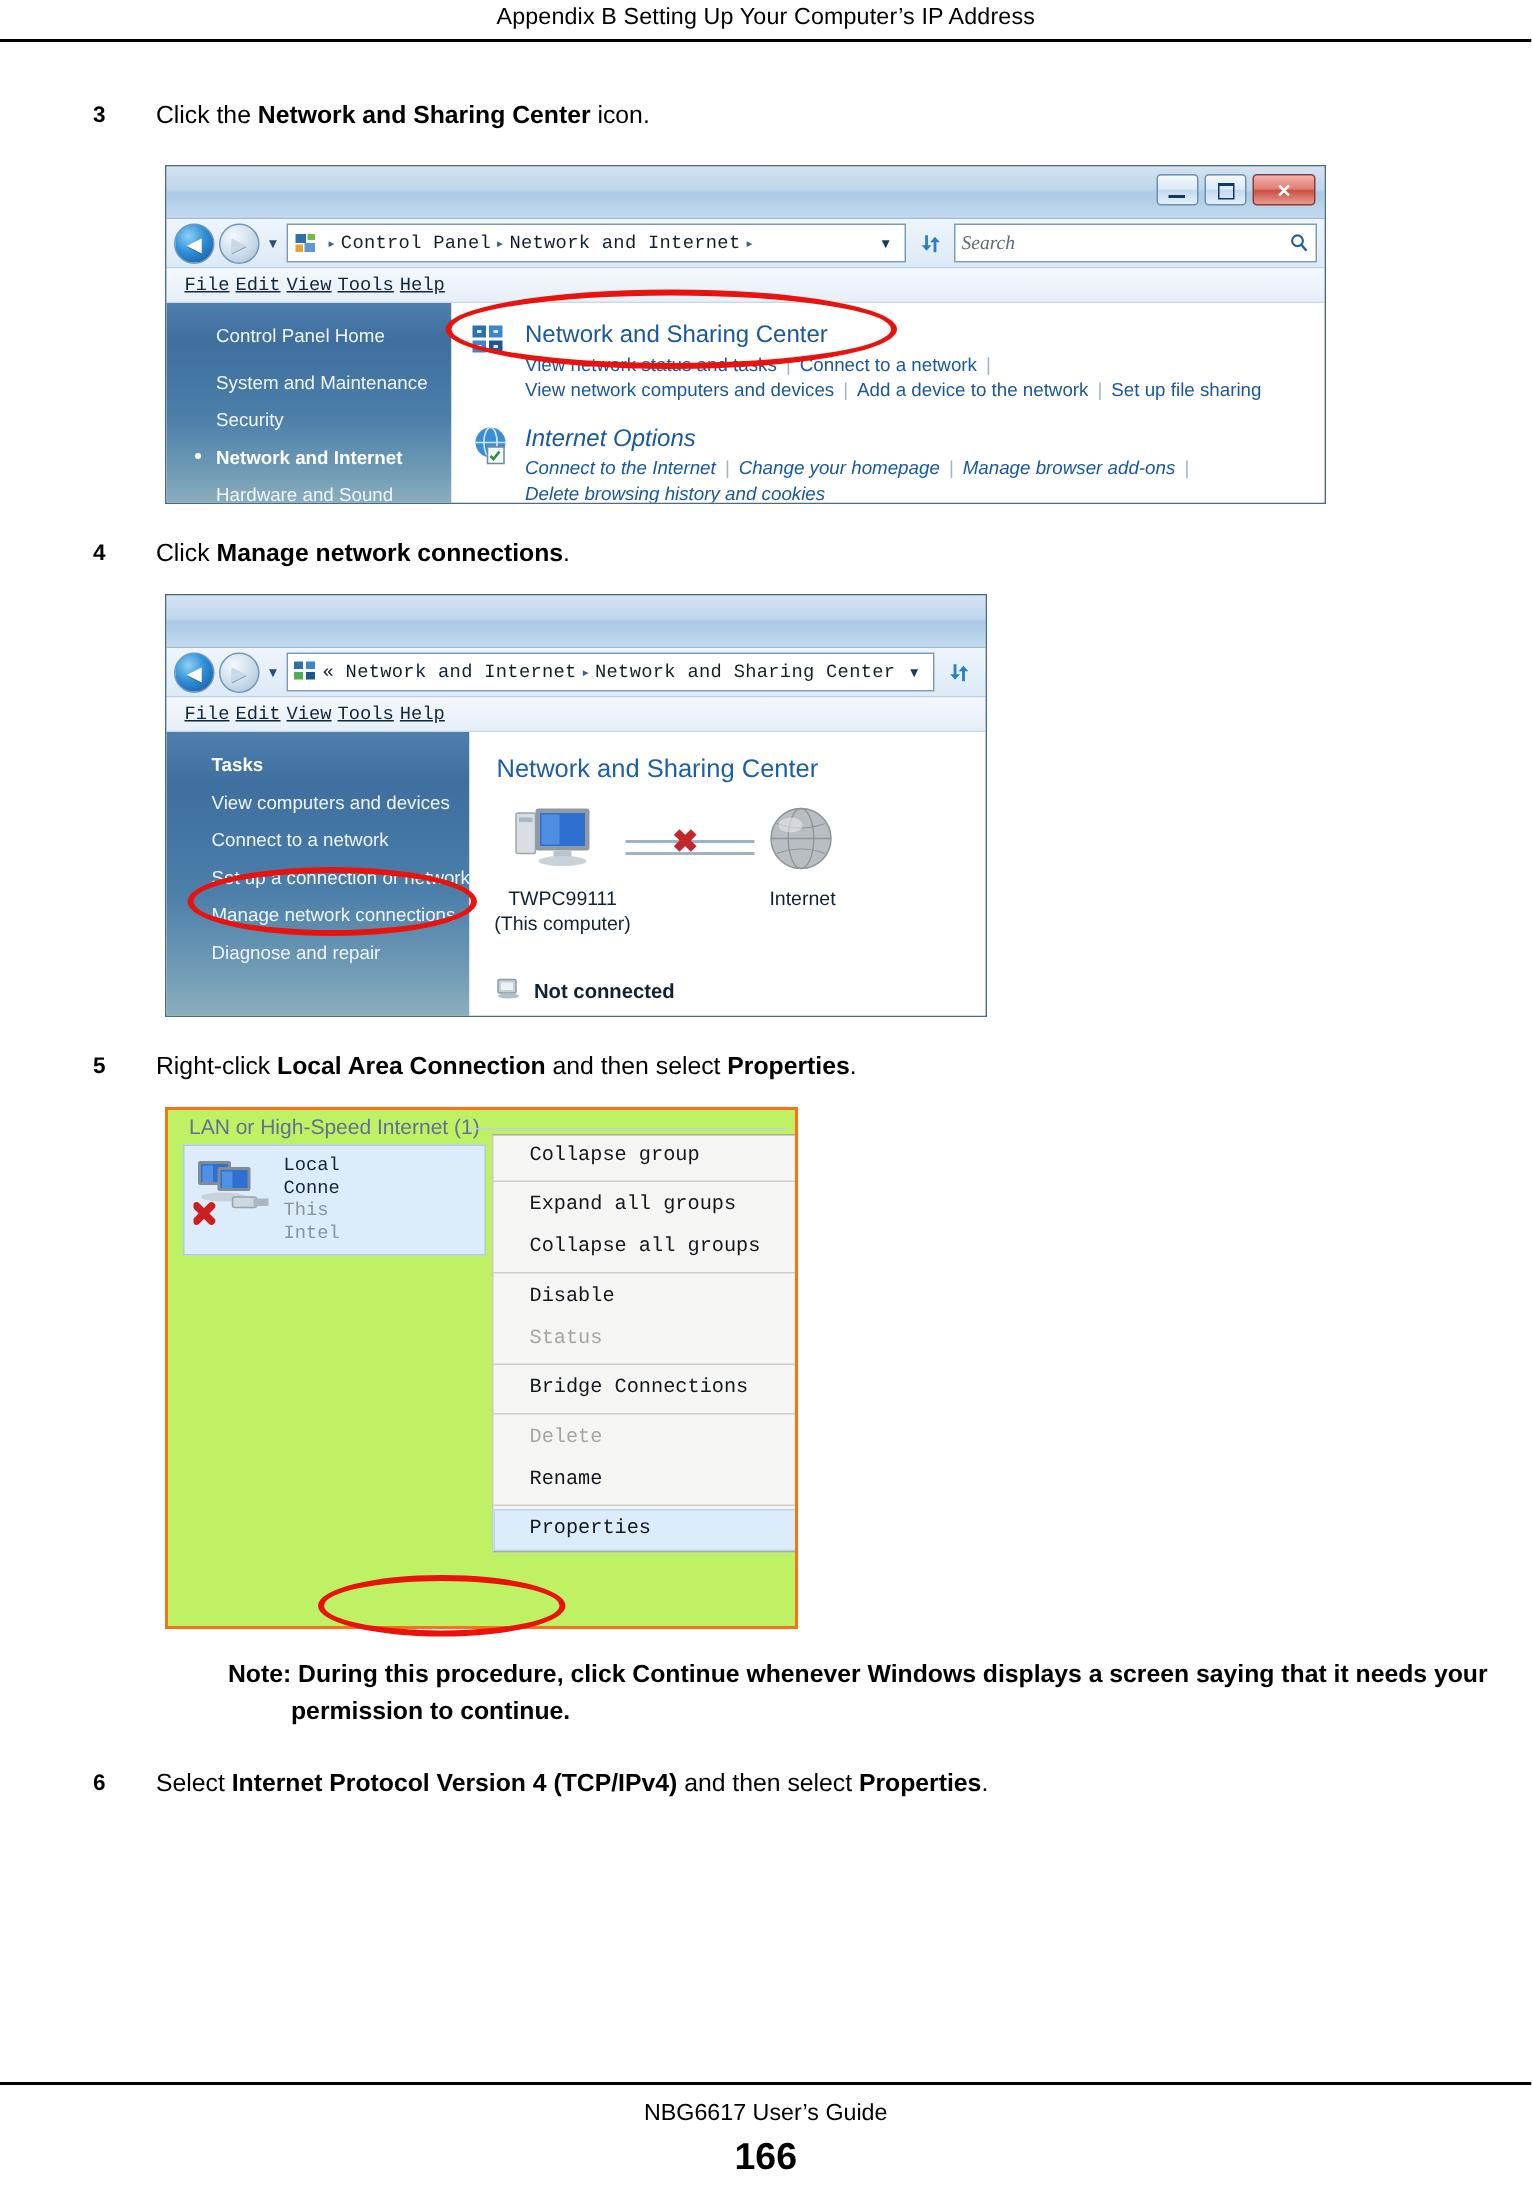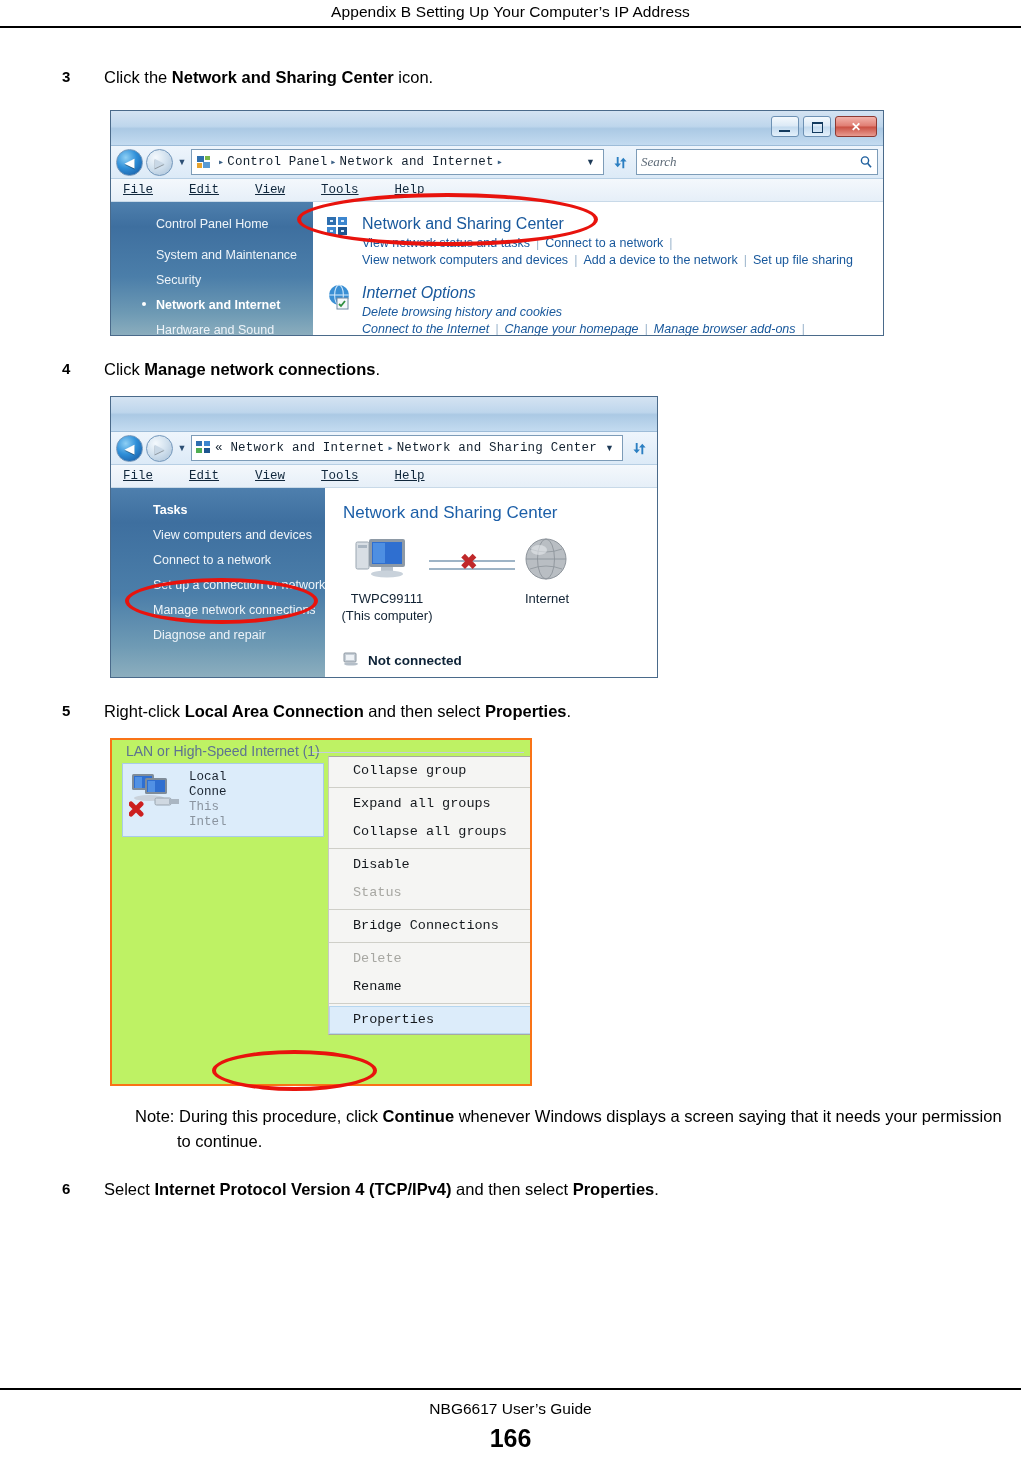--- a/index.html
+++ b/index.html
@@ -254,35 +254,35 @@
     color: #1e5f9e;
   }
 
   
   .menu-row {
     height: 22px;
     background: linear-gradient(to bottom, #f4f8fc 0%, #e6eff8 100%);
     display: flex;
     align-items: center;
     padding-left: 12px;
-    gap: 36px;
+    gap: 4px;
     border-bottom: 1px solid #c8d9e8;
     font-family: "Liberation Mono", monospace;
     font-size: 12.5px;
     color: #10273c;
   }
   .menu-row span u { text-decoration: underline; }
 
   
   .win-body { display: flex; }
   .side {
     width: 190px;
     flex: none;
     background: linear-gradient(to bottom, #4e7fad 0%, #3e6f9f 18%, #4b7ea9 55%, #6e9ab4 82%, #8fb0bf 100%);
-    padding: 10px 0 6px 12px;
+    padding: 10px 0 6px 0;
     color: #fff;
   }
   .side-item {
     font-size: 12.5px;
     line-height: 15px;
     padding: 5px 6px 5px 33px;
     color: #eef4f9;
     white-space: nowrap;
     position: relative;
   }
@@ -556,22 +556,22 @@
           <svg viewBox="0 0 28 28" width="28" height="28">
             <circle cx="14" cy="12" r="10" fill="#3a8fd4"></circle>
             <ellipse cx="14" cy="12" rx="4.4" ry="10" fill="none" stroke="#cde6fa" stroke-width="1.1"></ellipse>
             <line x1="4" y1="12" x2="24" y2="12" stroke="#cde6fa" stroke-width="1.1"></line>
             <rect x="12" y="15" width="11" height="11" fill="#f4f7fa" stroke="#6e8aa3"></rect>
             <path d="M14 21 l2 2 l4 -5" fill="none" stroke="#2f8f3f" stroke-width="1.8"></path>
           </svg>
         </span>
         <span class="cat-txt">
           <span class="cat-title" style="display:block">Internet Options</span>
+          <span class="cat-links" style="display:block"><span class="lnk">Connect to the Internet</span><span class="bar">|</span><span class="lnk">Change your homepage</span><span class="bar">|</span><span class="lnk">Manage browser add-ons</span><span class="bar">|</span></span>
           <span class="cat-links" style="display:block"><span class="lnk">Delete browsing history and cookies</span></span>
-          <span class="cat-links" style="display:block"><span class="lnk">Connect to the Internet</span><span class="bar">|</span><span class="lnk">Change your homepage</span><span class="bar">|</span><span class="lnk">Manage browser add-ons</span><span class="bar">|</span></span>
         </span>
       </div>
 
     </div>
   </div>
 </div>
 
 <div class="ellipse" style="left:297px; top:193px; width:293px; height:45px;"></div>
 
 <div class="step" style="left:62px; top:358px; width:900px;">
@@ -747,21 +747,21 @@
     </div>
     <div class="ctx-sep"></div>
     <div class="ctx-item sel">
       <span>Properties</span>
     </div>
   </div>
 </div>
 
 <div class="ellipse" style="left:212px; top:1050px; width:157px; height:33px;"></div>
 
-<div class="note" style="left:93px; top:1104px; width:912px;">
+<div class="note" style="left:110px; top:1104px; width:912px;font-weight:bold;">
   <span class="note-body"><span>Note: During this procedure, click </span><b>Continue</b><span> whenever Windows displays a screen saying that it needs your permission to continue.</span></span>
 </div>
 
 <div class="step" style="left:62px; top:1178px; width:940px;">
   <span class="num">6</span>
   <span class="txt"><span>Select </span><b>Internet Protocol Version 4 (TCP/IPv4)</b><span> and then select </span><b>Properties</b><span>.</span></span>
 </div>
 
 <div class="footer-rule"></div>
 <div class="page-footer">

